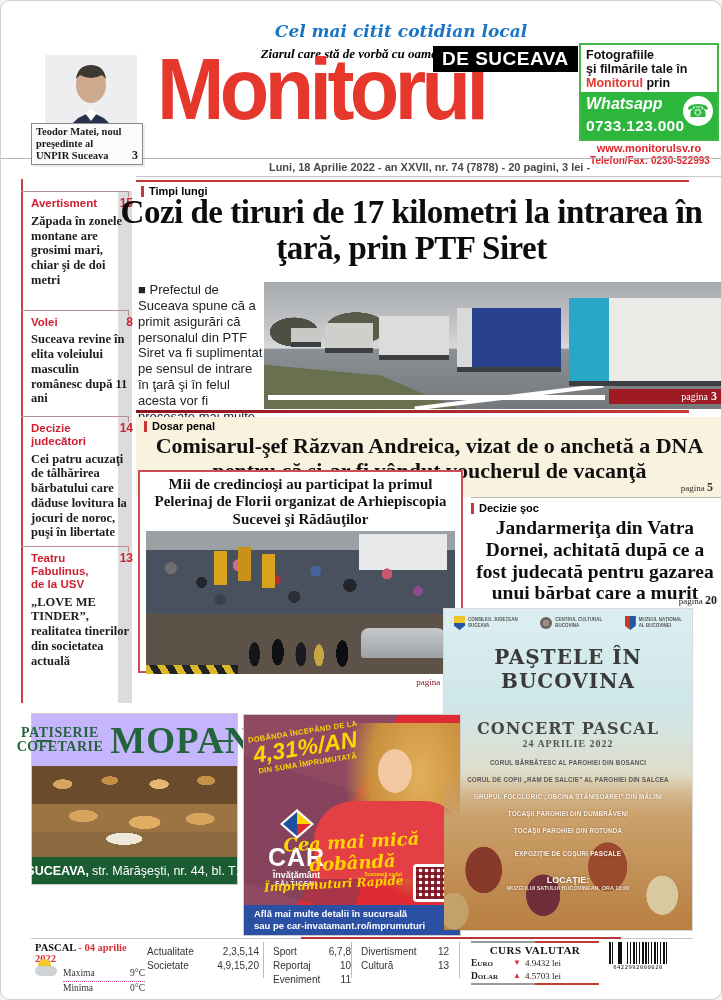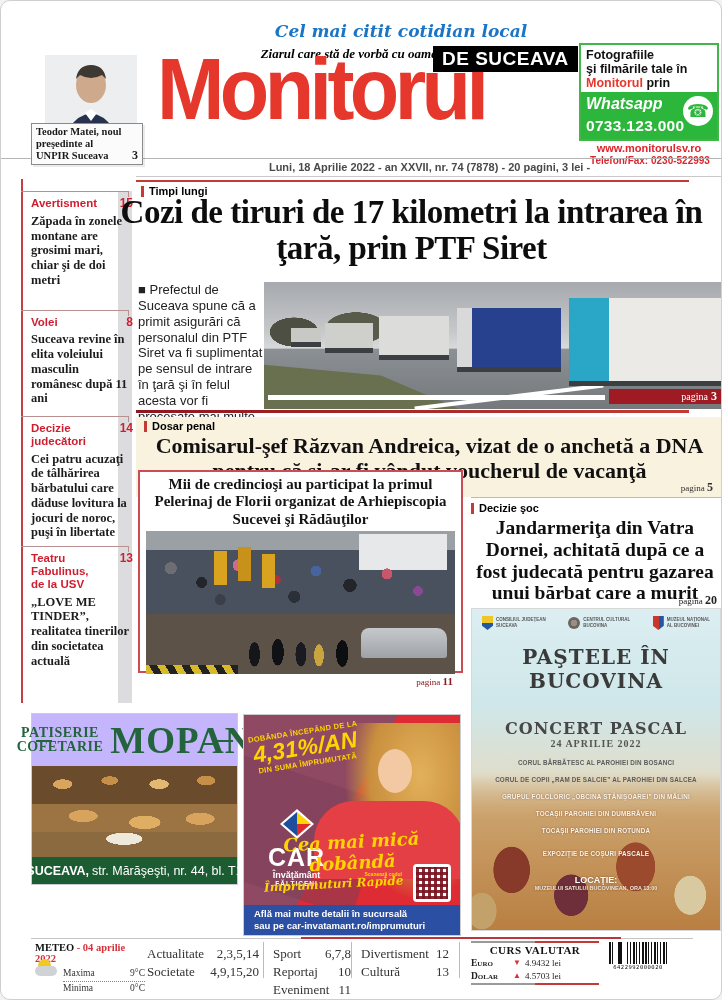--- a/index.html
+++ b/index.html
@@ -138,21 +138,21 @@
   
   .rule-dec { position:absolute; top:496px; left:470px; width:250px; height:1px; background:#bbb; }
   .k-dec { position:absolute; top:501px; left:470px; }
   .headline-dec { position:absolute; top:516px; left:468px; width:252px; text-align:center;
     font-family:"Liberation Serif", serif; font-weight:900; font-size:19.5px; line-height:1.12; color:#0f0f0f; }
   .dec-pag { position:absolute; top:592px; left:470px; width:246px; text-align:right;
     font-family:"Liberation Serif", serif; font-size:9px; color:#222; }
   .dec-pag b { font-size:12px; }
 
   
-  .pastele { position:absolute; top:607px; left:470px; width:250px; height:323px; overflow:hidden; text-align:center;
+  .pastele { position:absolute; top:607px; left:442px; width:250px; height:323px; overflow:hidden; text-align:center;
     border:1px solid #d8d8d8;
     background:linear-gradient(180deg,#dceef1 0,#cfe7ea 30%,#e0ddc9 52%,#d9b98c 66%),
       radial-gradient(circle 22px at 82% 12%, rgba(255,255,255,.55) 0 99%, transparent 100%),
       radial-gradient(circle 14px at 64% 26%, rgba(255,255,255,.45) 0 99%, transparent 100%); }
   .pa-eggs { position:absolute; left:0; right:0; bottom:0; height:158px; z-index:1;
     background:radial-gradient(ellipse 30px 38px at 16% 62%,#87392a 0 60%,transparent 62%),
       radial-gradient(ellipse 28px 34px at 40% 78%,#6e2f3a 0 60%,transparent 62%),
       radial-gradient(ellipse 32px 40px at 66% 60%,#9c4a2e 0 60%,transparent 62%),
       radial-gradient(ellipse 26px 32px at 88% 78%,#d9c9a0 0 60%,transparent 62%),
       radial-gradient(ellipse 24px 30px at 4% 88%,#c2a26a 0 60%,transparent 62%),
@@ -246,21 +246,21 @@
   .footer-red { position:absolute; top:936px; left:300px; width:320px; height:2px; background:#b9363c; }
   .meteo { position:absolute; top:941px; left:34px; width:110px; font-family:"Liberation Serif", serif; }
   .met-h { font-size:10.5px; font-weight:bold; color:#111; }
   .met-h span { color:#d5323a; }
   .met-icon { position:absolute; left:0; top:17px; width:24px; height:17px; }
   .sun { position:absolute; left:3px; top:0; width:13px; height:13px; border-radius:50%; background:#f5c821; }
   .cloud { position:absolute; left:0; top:7px; width:22px; height:10px; border-radius:6px; background:#cfd3d6; }
   .met-rows { margin:3px 0 0 28px; font-size:9.5px; color:#333; }
   .met-row { display:flex; justify-content:space-between; line-height:1.45; }
   .met-row:first-child { border-bottom:1px dotted #d59; }
-  .fcol { position:absolute; top:944px; font-family:Liberation Serif, serif; font-size:13px; color:#333; }
+  .fcol { position:absolute; top:944px; font-family:Liberation Sans, sans-serif; font-size:10px; color:#333; }
   .fc1 { left:146px; width:112px; } .fc2 { left:272px; width:78px; } .fc3 { left:360px; width:88px; }
   .frow { display:flex; justify-content:space-between; line-height:1.4; }
   .fdiv { position:absolute; top:941px; width:1px; height:36px; background:#bbb; }
   .fd1 { left:262px; } .fd2 { left:350px; } .fd3 { left:458px; }
   .curs { position:absolute; top:940px; left:470px; width:128px; font-family:"Liberation Serif", serif; }
   .curs-edge { height:2px; background:linear-gradient(90deg,#9a9a9a 50%,#c43b35 50%); }
   .curs-t { text-align:center; font-weight:bold; font-size:11px; letter-spacing:.5px; margin:1px 0; color:#111; }
   .curs-row { display:flex; align-items:center; font-size:9.5px; line-height:1.35; color:#222; }
   .c-name { width:42px; font-weight:bold; font-variant:small-caps; }
   .c-arrow { width:12px; color:#d5323a; font-size:8px; }
@@ -497,21 +497,21 @@
       <span>Află mai multe detalii în sucursală</span>
       <span>sau pe car-invatamant.ro/imprumuturi</span>
     </div>
   </div>
 
   <div class="footer-rule"></div>
   <div class="footer-red"></div>
 
   <div class="meteo">
     <div class="met-h">
-      <span style="color:#111">METEO</span><span> - 04 aprilie 2022</span>
+      <span style="color:#111">PASCAL</span><span> - 04 aprilie 2022</span>
     </div>
     <div class="met-icon">
       <div class="sun"></div>
       <div class="cloud"></div>
     </div>
     <div class="met-rows">
       <div class="met-row">
         <span>Maxima</span>
         <span>9°C</span>
       </div>

